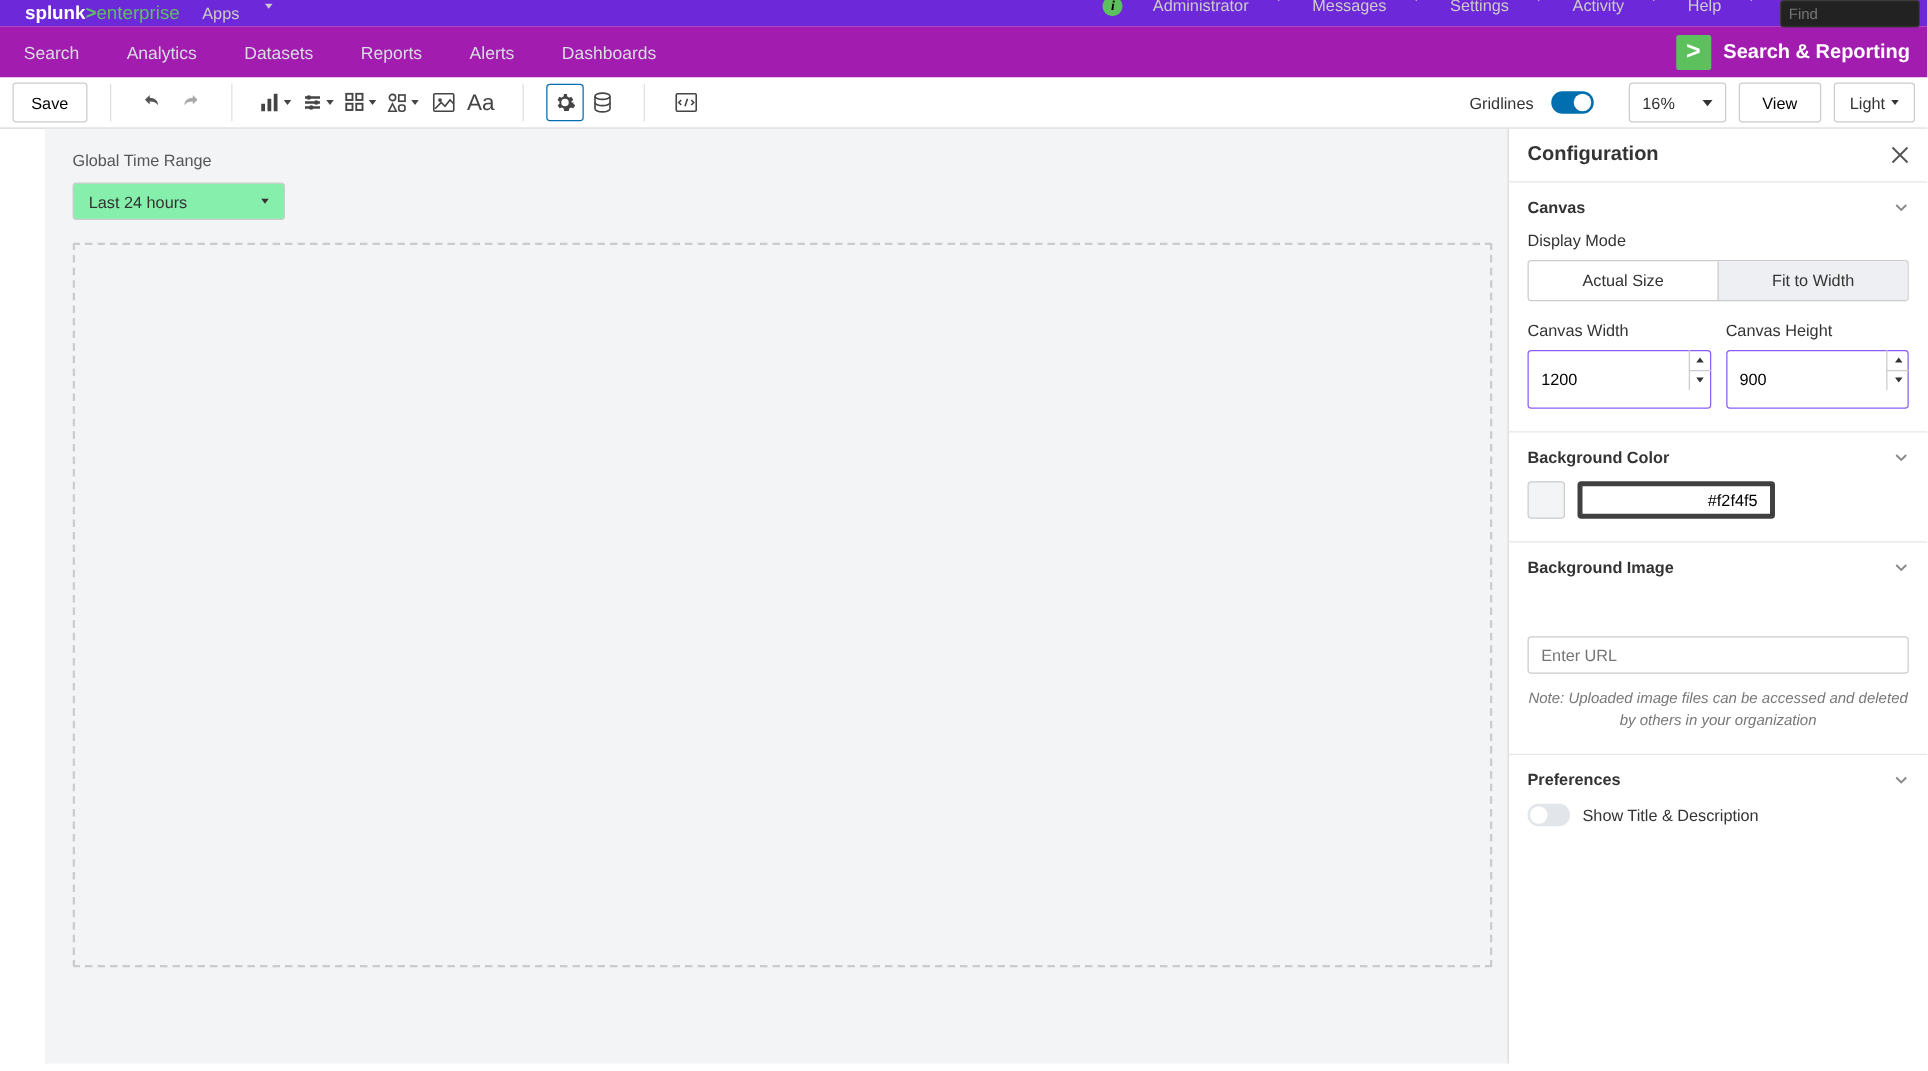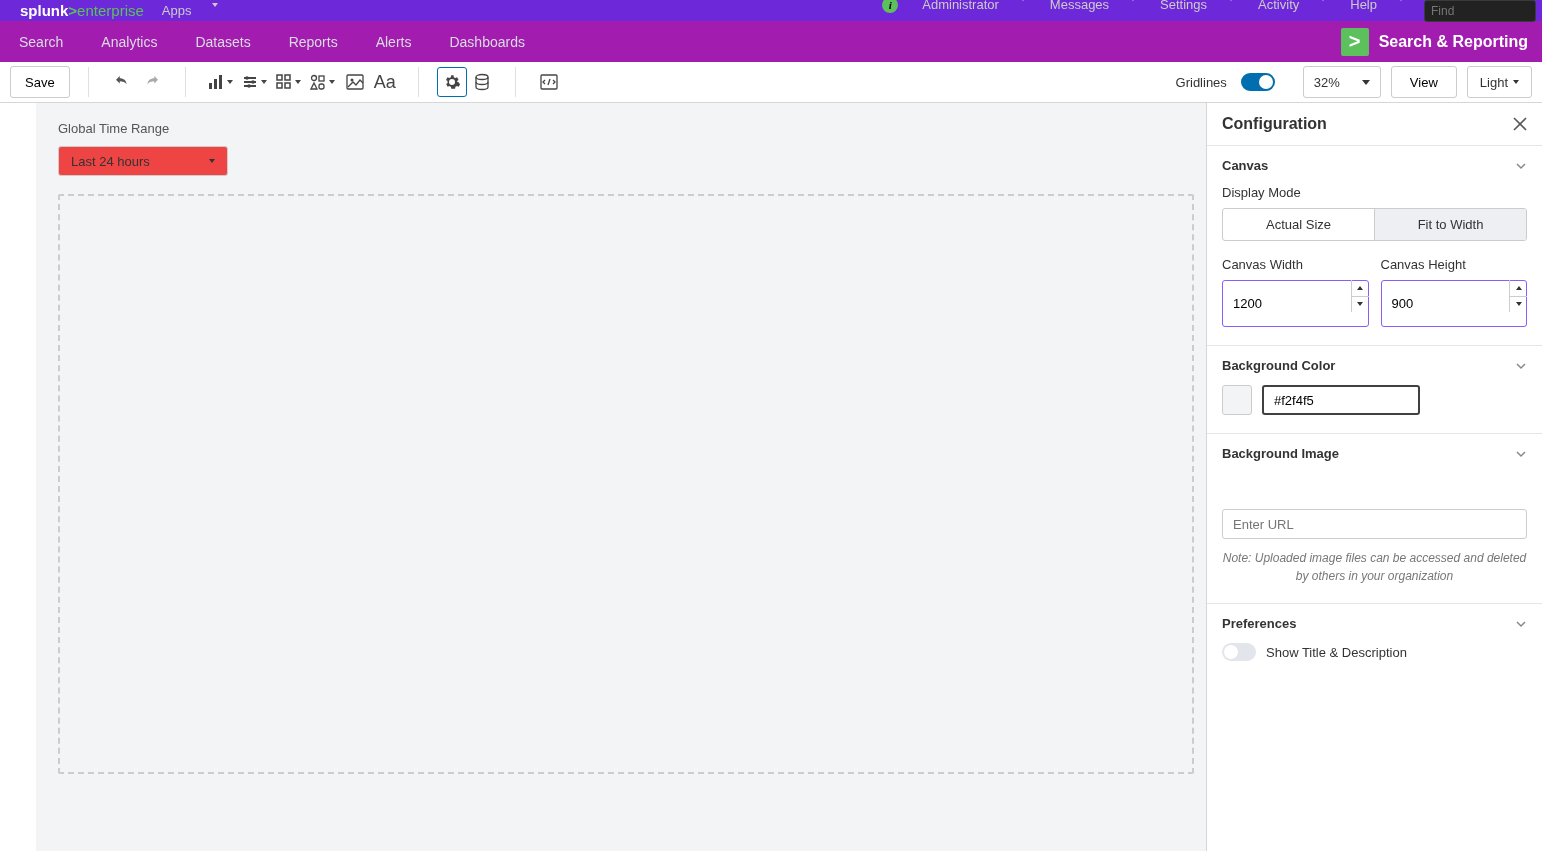--- a/index.html
+++ b/index.html
@@ -46,21 +46,21 @@
   .toggle .knob { position: absolute; top: 2px; width: 14px; height: 14px; border-radius: 50%; background: #fff; }
   .toggle.on .knob { right: 2px; }
   .zoom-sel { height: 32px; width: 78px; border: 1px solid #ccc; border-radius: 3px; padding: 0 10px; display: flex; align-items: center; justify-content: space-between; cursor: pointer; font-size: 13px; }
   .btn { height: 32px; padding: 0 18px; border: 1px solid #ccc; border-radius: 3px; background: #fff; font-size: 13px; cursor: pointer; }
   .light-sel { height: 32px; padding: 0 12px; border: 1px solid #ccc; border-radius: 3px; display: flex; align-items: center; gap: 5px; cursor: pointer; font-size: 13px; }
 
   
   .main { display: flex; height: calc(857px - 27px - 41px - 41px); }
   .canvas-area { flex: 1; background: #f2f4f5; padding: 18px 12px 0 22px; min-width: 0; margin-left: 36px; }
   .timerange-label { font-size: 13px; color: #555; margin-bottom: 10px; }
-  .timerange-sel { width: 170px; height: 30px; border: 1px solid #ccc; border-radius: 3px; background: #ef4444; display: flex; align-items: center; justify-content: space-between; padding: 0 12px; font-size: 13px; cursor: pointer; margin-bottom: 18px; }
+  .timerange-sel { width: 170px; height: 30px; border: 1px solid #ccc; border-radius: 3px; background: #86efac; display: flex; align-items: center; justify-content: space-between; padding: 0 12px; font-size: 13px; cursor: pointer; margin-bottom: 18px; }
   .dash-canvas { width: 100%; height: 580px; border: 2px dashed #ccc; background: #f2f4f5; border-radius: 2px; }
 
   
   .confpanel { width: 336px; border-left: 1px solid #d6d6d6; background: #fff; display: flex; flex-direction: column; overflow-y: auto; }
   .confpanel header { display: flex; align-items: center; justify-content: space-between; padding: 12px 15px; border-bottom: 1px solid #e6e6e6; }
   .confpanel header h2 { font-size: 16px; font-weight: 600; }
   .confpanel .close { cursor: pointer; color: #555; }
   .sect { padding: 12px 15px 18px; border-bottom: 1px solid #e6e6e6; }
   .sect-hdr { display: flex; align-items: center; justify-content: space-between; cursor: pointer; }
   .sect-hdr .title { font-size: 13px; font-weight: 600; color: #333; }
@@ -73,21 +73,21 @@
   .seg .opt.sel { background: #edeff2; }
   .dims { display: flex; gap: 12px; margin-top: 16px; }
   .dims .col { flex: 1; }
   .numfield { position: relative; }
   .numfield input { width: 100%; height: 47px; border: 1px solid #8b5cf6; border-radius: 3px; padding: 12px 10px; font-size: 13px; outline: 0; }
   .numfield .spin { position: absolute; right: 0; top: 0; width: 18px; height: 32px; display: flex; flex-direction: column; }
   .numfield .spin div { flex:1; display:flex; align-items:center; justify-content:center; border-left:1px solid #ccc; cursor:pointer;}
   .numfield .spin div:first-child { border-bottom:1px solid #ccc; }
   .color-row { display: flex; gap: 10px; align-items: center; }
   .color-swatch { width: 30px; height: 30px; border: 1px solid #ccc; border-radius: 3px; background: #f2f4f5; cursor: pointer; }
-  .color-row input { width: 158px; height: 30px; border: 2px solid #404040; border-radius: 3px; padding: 0 10px; font-size: 13px; outline: 0; }
+  .color-row input { width: 158px; height: 30px; border: 4px solid #404040; border-radius: 3px; padding: 0 10px; font-size: 13px; outline: 0; text-align: right; }
   .url-input { width: 100%; height: 30px; border: 1px solid #ccc; border-radius: 3px; padding: 0 10px; font-size: 13px; outline: 0; margin-top: 36px; }
   .dropzone { margin-top: 10px; border: 1px dashed #ccc; border-radius: 3px; padding: 22px 0; display: flex; align-items: center; justify-content: center; gap: 8px; font-size: 13px; color: #333; }
   .dropzone a { color: #006eaf; }
   .note { font-size: 12px; font-style: italic; color: #777; text-align: center; margin-top: 10px; line-height: 1.5; }
   .pref-row { display: flex; align-items: center; gap: 10px; margin-top: 12px; }
   .toggle.off { background: #e2e5e9; }
   .toggle.off .knob { left: 2px; }
   .caret-down { display: inline-block; width: 0; height: 0; border-left: 4px solid transparent; border-right: 4px solid transparent; border-top: 5px solid currentColor; flex:none; }
   .small-caret { border-left: 3px solid transparent; border-right: 3px solid transparent; border-top: 4px solid currentColor; }
 </style>
@@ -244,21 +244,21 @@
     </div>
 
   <div class="spacer"></div>
 
   <span class="grid-label">Gridlines</span>
   <div class="toggle on">
       <div class="knob"></div>
     </div>
   <div style="width:8px"></div>
   <div class="zoom-sel">
-    <span>32%</span>
+    <span>16%</span>
     <span class="caret-down"></span>
   </div>
   <button class="btn">View</button>
   <div class="light-sel">
     <span>Light</span>
     <span class="caret-down small-caret"></span>
   </div>
 </div>
 
 <div class="main">

